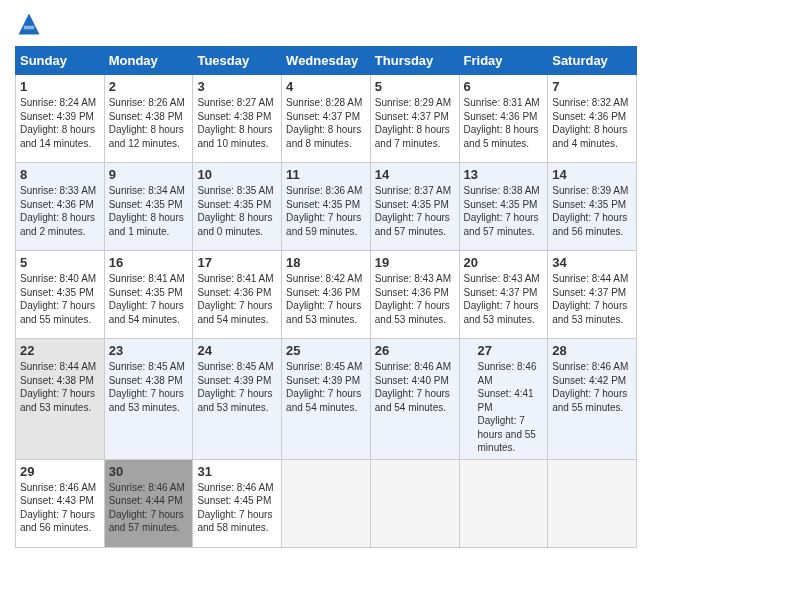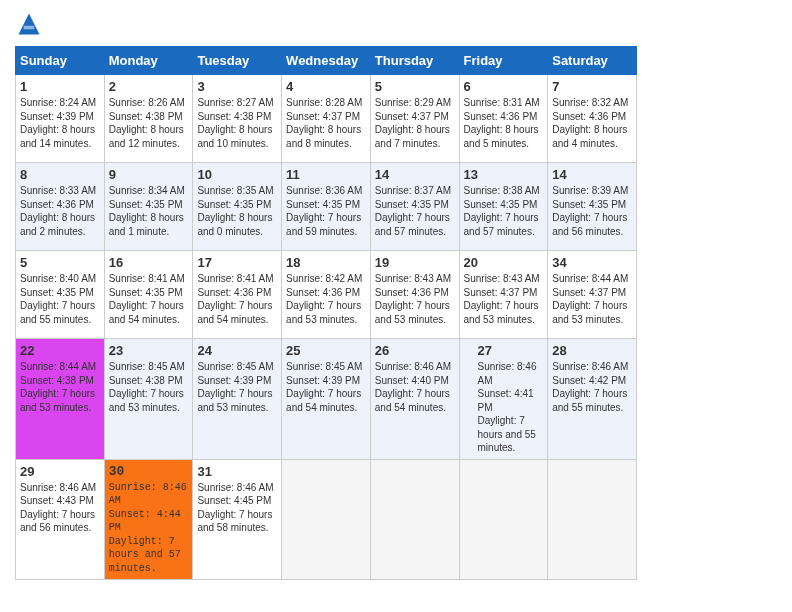--- a/index.html
+++ b/index.html
@@ -202,21 +202,21 @@
           <td style="background-color: rgb(255, 255, 255);">
             <span class="day-num">20</span>
             <div class="day-info">Sunrise: 8:43 AM<br>Sunset: 4:37 PM<br>Daylight: 7 hours and 53 minutes.</div>
           </td>
           <td style="background-color: rgb(255, 255, 255);">
             <span class="day-num">34</span>
             <div class="day-info">Sunrise: 8:44 AM<br>Sunset: 4:37 PM<br>Daylight: 7 hours and 53 minutes.</div>
           </td>
         </tr>
         <tr>
-          <td style="background-color: #d946ef;">
+          <td style="background-color: #e5e5e5;">
             <span class="day-num">22</span>
             <div class="day-info">Sunrise: 8:44 AM<br>Sunset: 4:38 PM<br>Daylight: 7 hours and 53 minutes.</div>
           </td>
           <td style="background-color: rgb(238, 243, 251);">
             <span class="day-num">23</span>
             <div class="day-info">Sunrise: 8:45 AM<br>Sunset: 4:38 PM<br>Daylight: 7 hours and 53 minutes.</div>
           </td>
           <td style="background-color: rgb(238, 243, 251);">
             <span class="day-num">24</span>
             <div class="day-info">Sunrise: 8:45 AM<br>Sunset: 4:39 PM<br>Daylight: 7 hours and 53 minutes.</div>
@@ -236,21 +236,21 @@
           <td style="background-color: rgb(238, 243, 251); margin-left: 40px;">
             <span class="day-num">28</span>
             <div class="day-info">Sunrise: 8:46 AM<br>Sunset: 4:42 PM<br>Daylight: 7 hours and 55 minutes.</div>
           </td>
         </tr>
         <tr>
           <td style="background-color: rgb(255, 255, 255);">
             <span class="day-num">29</span>
             <div class="day-info">Sunrise: 8:46 AM<br>Sunset: 4:43 PM<br>Daylight: 7 hours and 56 minutes.</div>
           </td>
-          <td style="background-color: #f97316; font-family: Liberation Mono, monospace;">
+          <td style="background-color: #a3a3a3;">
             <span class="day-num">30</span>
             <div class="day-info">Sunrise: 8:46 AM<br>Sunset: 4:44 PM<br>Daylight: 7 hours and 57 minutes.</div>
           </td>
           <td style="background-color: rgb(255, 255, 255);">
             <span class="day-num">31</span>
             <div class="day-info">Sunrise: 8:46 AM<br>Sunset: 4:45 PM<br>Daylight: 7 hours and 58 minutes.</div>
           </td>
           <td class="empty"></td>
           <td class="empty"></td>
           <td class="empty"></td>

